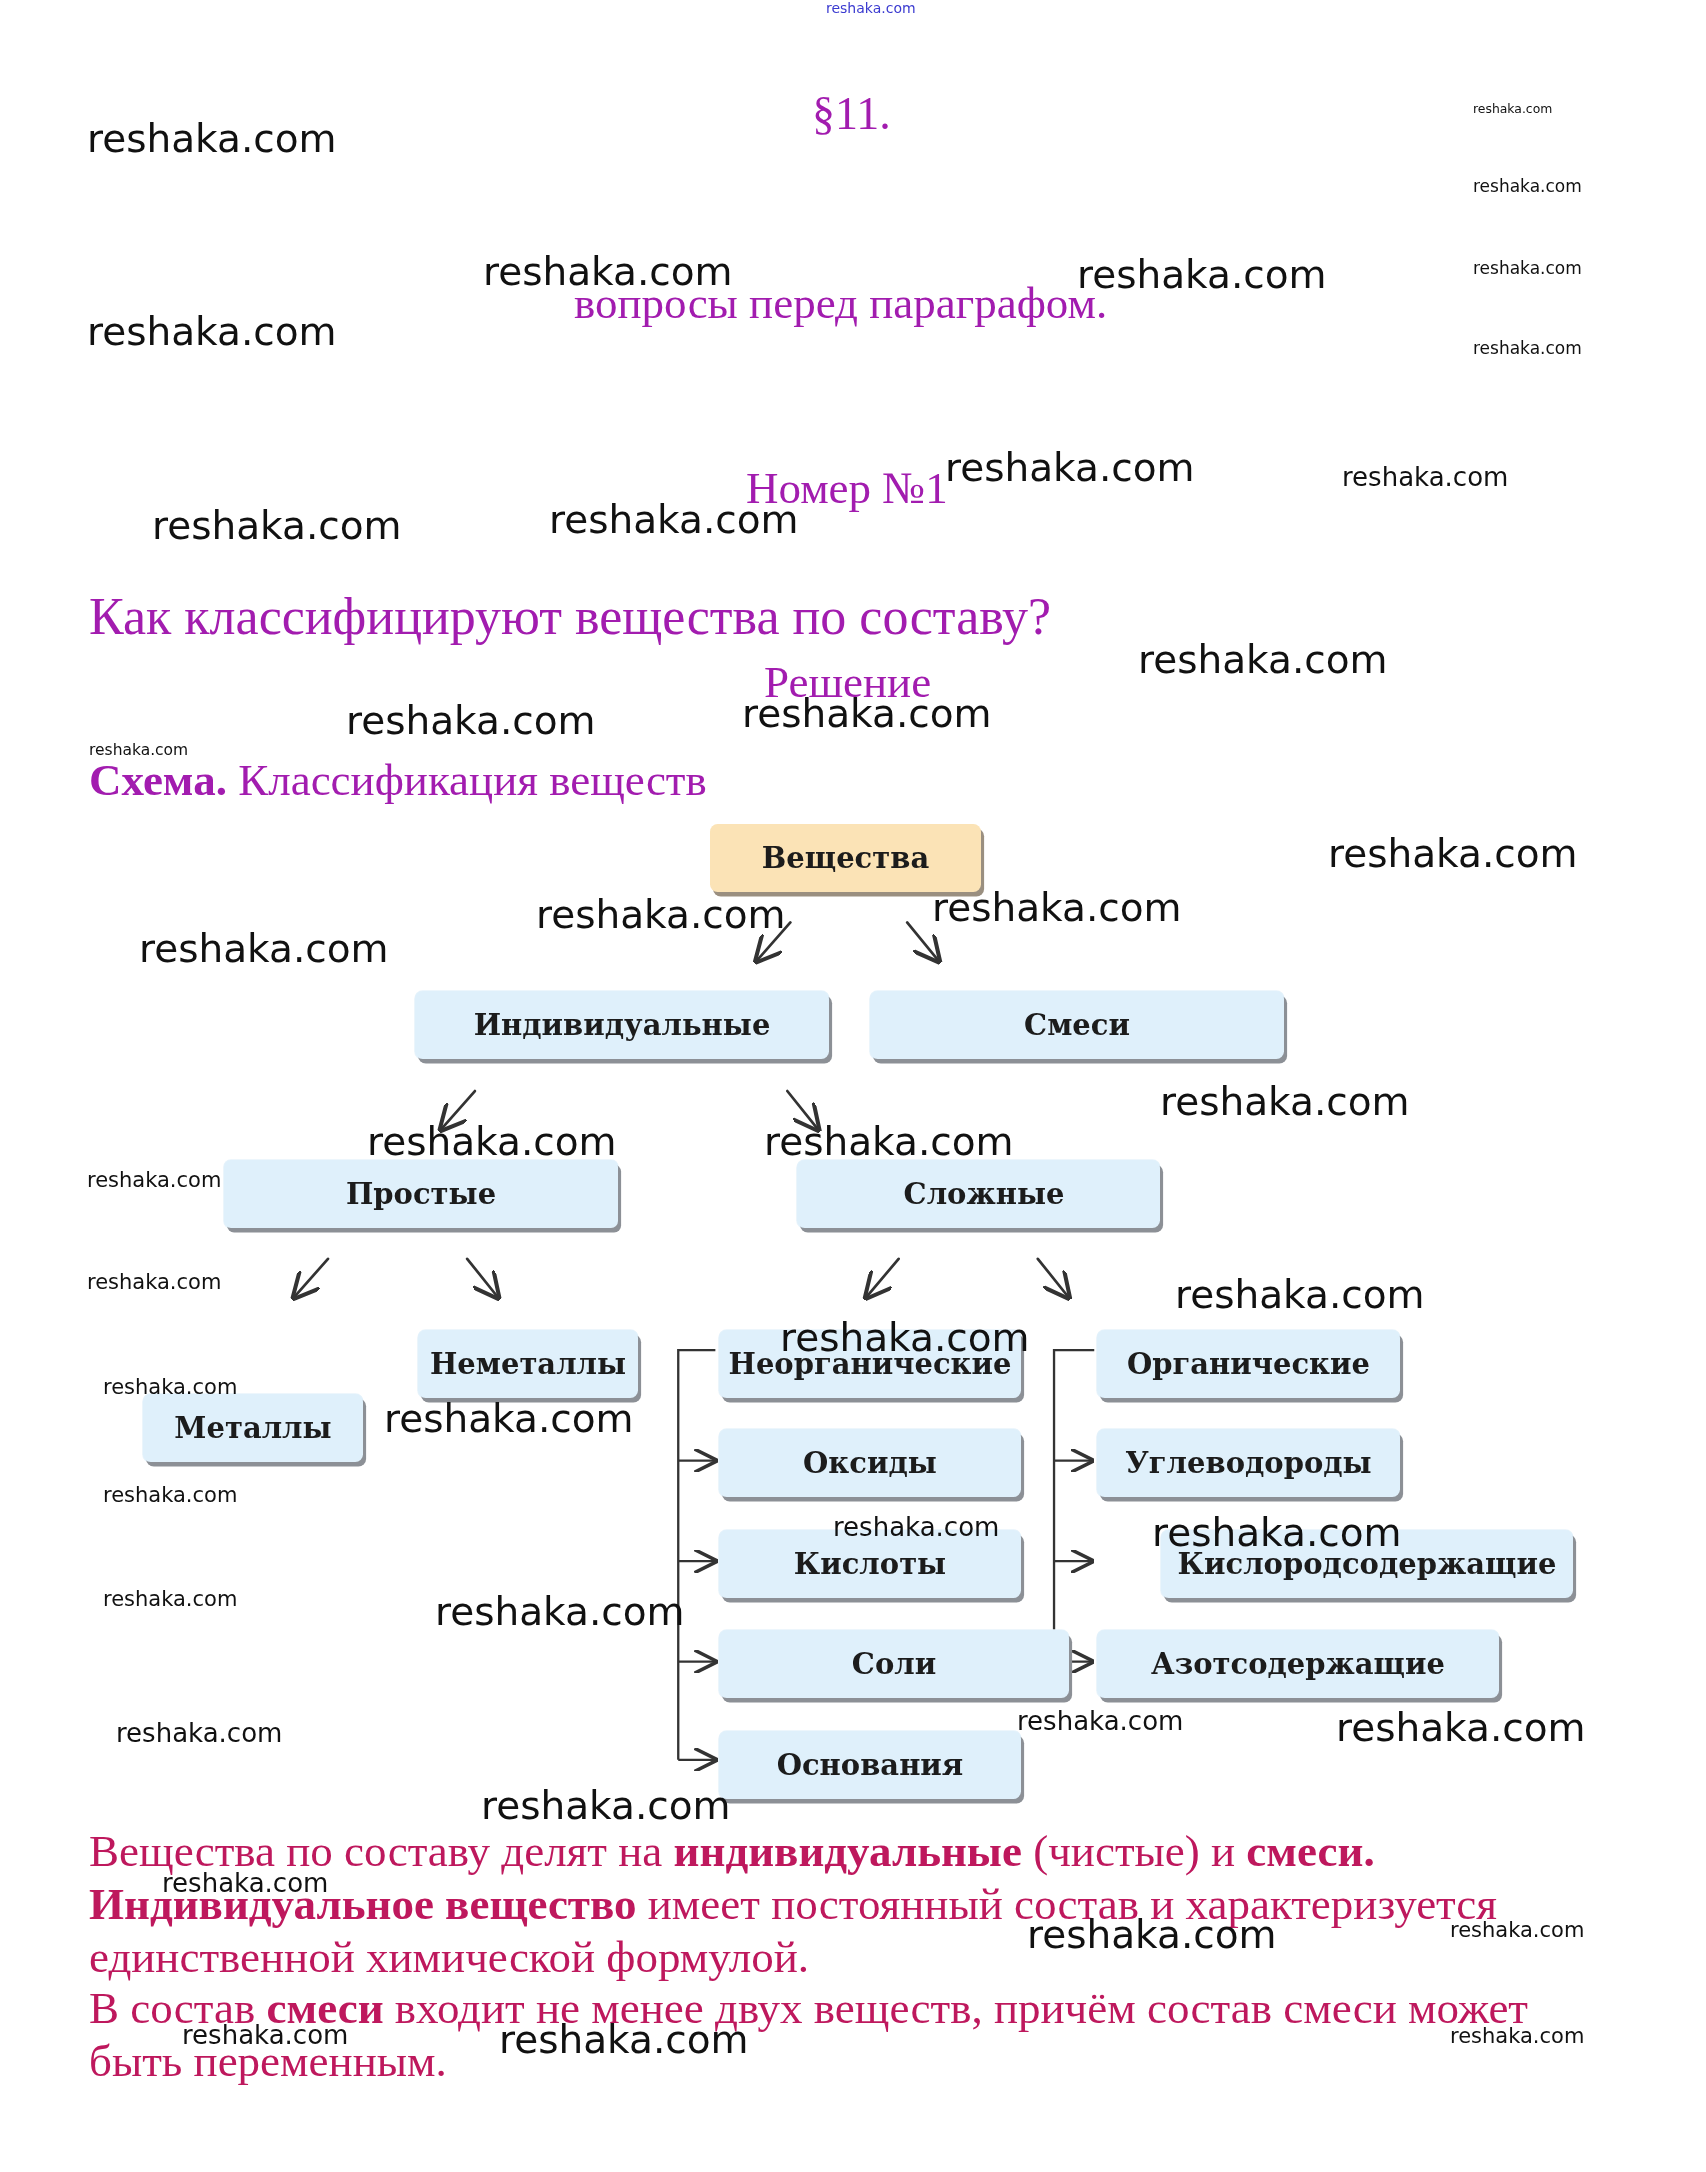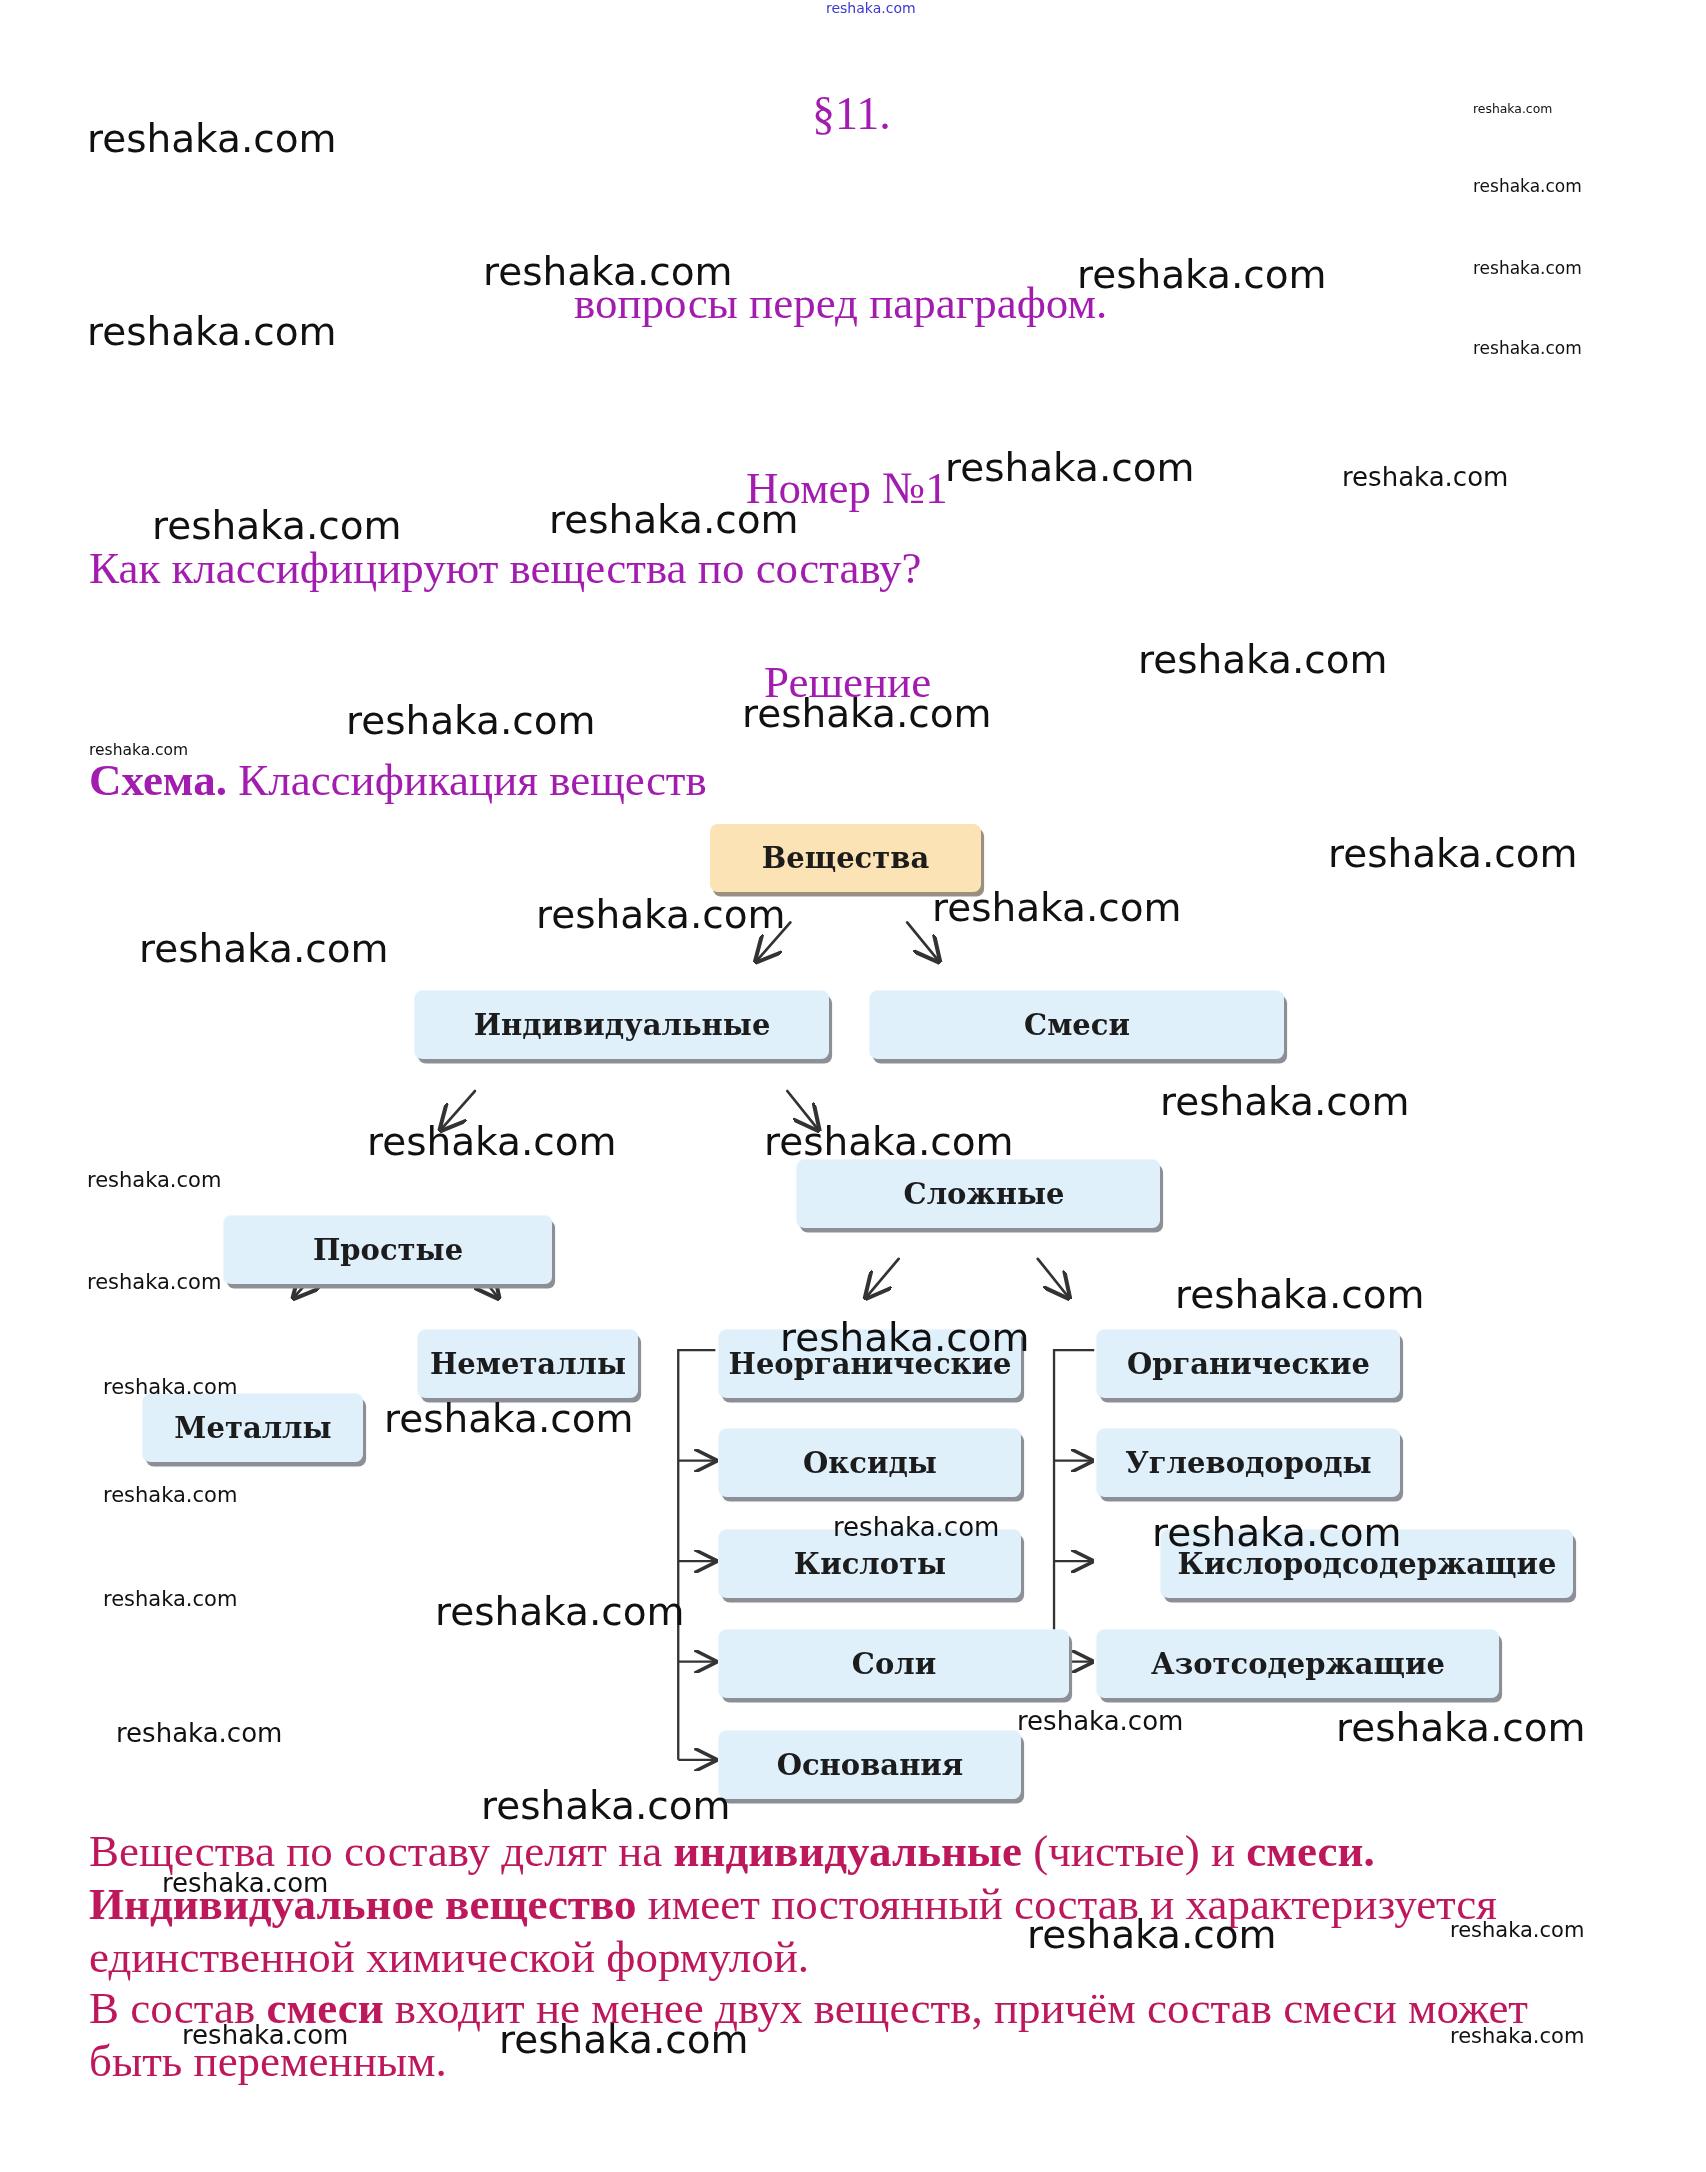--- a/index.html
+++ b/index.html
@@ -24,21 +24,21 @@
   svg.arrows { position: absolute; left: 0; top: 0; }
 </style>
 </head>
 <body>
 
 <div class="abs wm-top" style="left:826px; top:0px;">reshaka.com</div>
 
 <div class="abs serif" style="left:812px; top:87px; font-size:46px;">§11.</div>
 <div class="abs serif" style="left:574px; top:277px; font-size:45px;">вопросы перед параграфом.</div>
 <div class="abs serif" style="left:746px; top:462px; font-size:45px;">Номер №1</div>
-<div class="abs serif" style="left:89px; top:542px; font-size:45px;">Как классифицируют вещества по составу?</div>
+<div class="abs serif" style="left:89px; top:587px; font-size:52px;">Как классифицируют вещества по составу?</div>
 <div class="abs serif" style="left:764px; top:656px; font-size:45px;">Решение</div>
 <div class="abs serif" style="left:89px; top:754px; font-size:45px;">
   <b>Схема.</b><span> Классификация веществ</span>
 </div>
 
 <svg class="arrows" width="1706" height="2172" viewBox="0 0 2206 2809">
   <defs>
     <marker id="ah" viewBox="0 0 10 10" refX="9" refY="5" markerWidth="10" markerHeight="10" orient="auto-start-reverse">
       <path d="M0,0 L10,5 L0,10" fill="none" stroke="#333" stroke-width="1.5"></path>
     </marker>
@@ -70,21 +70,21 @@
     <line x1="1363" y1="2019" x2="1412" y2="2019" marker-end="url(#ah)"></line>
     <line x1="1363" y1="2149" x2="1412" y2="2149" marker-end="url(#ah)"></line>
   </g>
 </svg>
 
 <div class="box root" style="left:710px; top:824px; width:271px;">Вещества</div>
 
 <div class="box" style="left:415px; top:991px; width:414px;">Индивидуальные</div>
 <div class="box" style="left:870px; top:991px; width:414px;">Смеси</div>
 
-<div class="box" style="left:224px; top:1216px; width:328px;border-radius:7px;">Простые</div>
+<div class="box" style="left:224px; top:1160px; width:394px;border-radius:7px;">Простые</div>
 <div class="box" style="left:797px; top:1160px; width:352px;padding-left:11px;">Сложные</div>
 
 <div class="box" style="left:143px; top:1394px; width:220px;">Металлы</div>
 <div class="box" style="left:418px; top:1330px; width:220px;">Неметаллы</div>
 
 <div class="box" style="left:719px; top:1330px; width:302px;">Неорганические</div>
 <div class="box" style="left:1097px; top:1330px; width:303px;">Органические</div>
 
 <div class="box" style="left:719px; top:1429px; width:302px;">Оксиды</div>
 <div class="box" style="left:719px; top:1530px; width:302px;">Кислоты</div>

